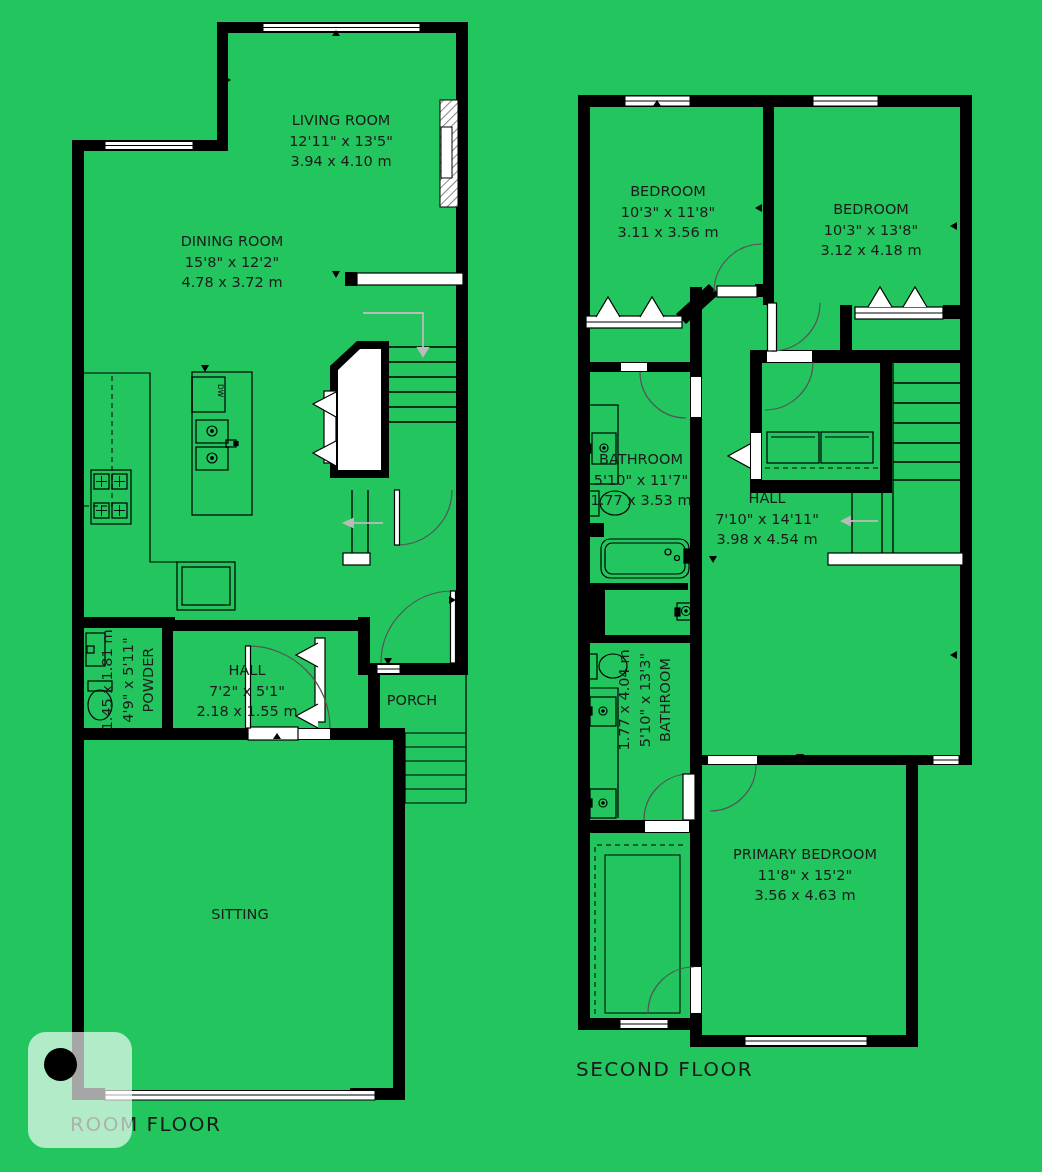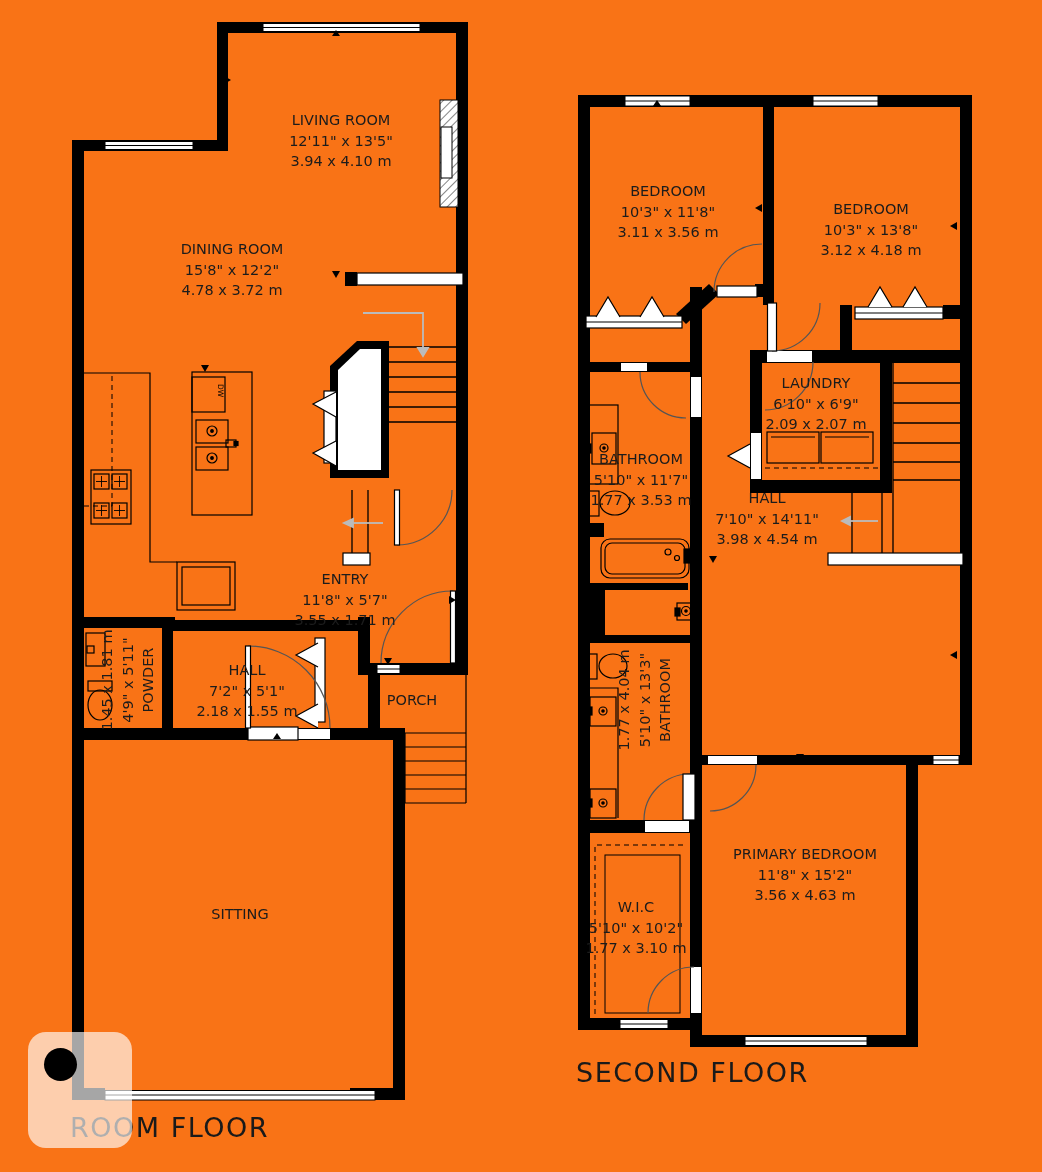--- a/index.html
+++ b/index.html
@@ -1,22 +1,22 @@
 <!DOCTYPE html>
 <html><head>
 <meta charset="utf-8">
 <style>
   html,body{margin:0;padding:0;background:#fff;}
-  #plan{position:relative;width:1042px;height:1172px;background:#f97316;overflow:hidden;
+  #plan{position:relative;width:1042px;height:1172px;background:#22c55e;overflow:hidden;
         font-family:"DejaVu Sans",sans-serif;}
   svg{position:absolute;left:0;top:0;}
   .lbl{position:absolute;transform:translate(-50%,-50%);text-align:center;
        font-size:14.5px;line-height:1.42;color:#1c1c1c;white-space:nowrap;z-index:3;}
   .rot{transform:translate(-50%,-50%) rotate(-90deg);}
-  .title{position:absolute;font-size:27px;color:#1a1a1a;letter-spacing:1.5px;z-index:3;}
+  .title{position:absolute;font-size:20px;color:#1a1a1a;letter-spacing:1.5px;z-index:3;}
   .wm{position:absolute;left:28px;top:1032px;width:104px;height:116px;
       background:rgba(255,255,255,0.65);border-radius:18px;z-index:5;}
   .wm-circle{position:absolute;left:44px;top:1048px;width:33px;height:33px;
       border-radius:50%;background:#000;z-index:6;}
 </style>
 </head>
 <body>
 
 <div id="plan">
 
@@ -295,29 +295,24 @@
       <polygon points="583,468 583,476 590,472"></polygon>
     </g>
   </g>
 </svg>
 
   <div class="lbl" style="left:341px;top:141px">
     <div>LIVING ROOM</div>
     <div>12'11" x 13'5"</div>
     <div>3.94 x 4.10 m</div>
   </div>
-  <div class="lbl" style="left:232px;top:270px">
+  <div class="lbl" style="left:232px;top:262px">
     <div>DINING ROOM</div>
     <div>15'8" x 12'2"</div>
     <div>4.78 x 3.72 m</div>
-  </div>
-  <div class="lbl" style="left:345px;top:600px">
-    <div>ENTRY</div>
-    <div>11'8" x 5'7"</div>
-    <div>3.55 x 1.71 m</div>
   </div>
   <div class="lbl rot" style="left:128px;top:680px">
     <div>1.45 x 1.81 m</div>
     <div>4'9" x 5'11"</div>
     <div>POWDER</div>
   </div>
   <div class="lbl" style="left:247px;top:691px">
     <div>HALL</div>
     <div>7'2" x 5'1"</div>
     <div>2.18 x 1.55 m</div>
@@ -333,45 +328,35 @@
   <div class="lbl" style="left:668px;top:212px">
     <div>BEDROOM</div>
     <div>10'3" x 11'8"</div>
     <div>3.11 x 3.56 m</div>
   </div>
   <div class="lbl" style="left:871px;top:230px">
     <div>BEDROOM</div>
     <div>10'3" x 13'8"</div>
     <div>3.12 x 4.18 m</div>
   </div>
-  <div class="lbl" style="left:816px;top:404px">
-    <div>LAUNDRY</div>
-    <div>6'10" x 6'9"</div>
-    <div>2.09 x 2.07 m</div>
-  </div>
   <div class="lbl" style="left:641px;top:480px">
     <div>BATHROOM</div>
     <div>5'10" x 11'7"</div>
     <div>1.77 x 3.53 m</div>
   </div>
   <div class="lbl" style="left:767px;top:519px">
     <div>HALL</div>
     <div>7'10" x 14'11"</div>
     <div>3.98 x 4.54 m</div>
   </div>
   <div class="lbl rot" style="left:645px;top:700px">
     <div>1.77 x 4.04 m</div>
     <div>5'10" x 13'3"</div>
     <div>BATHROOM</div>
   </div>
-  <div class="lbl" style="left:636px;top:928px">
-    <div>W.I.C</div>
-    <div>5'10" x 10'2"</div>
-    <div>1.77 x 3.10 m</div>
-  </div>
   <div class="lbl" style="left:805px;top:875px">
     <div>PRIMARY BEDROOM</div>
     <div>11'8" x 15'2"</div>
     <div>3.56 x 4.63 m</div>
   </div>
   <div class="title" style="left:576px;top:1057px">SECOND FLOOR</div>
 
   <div class="wm"></div>
   <div class="wm-circle"></div>
 </div>

